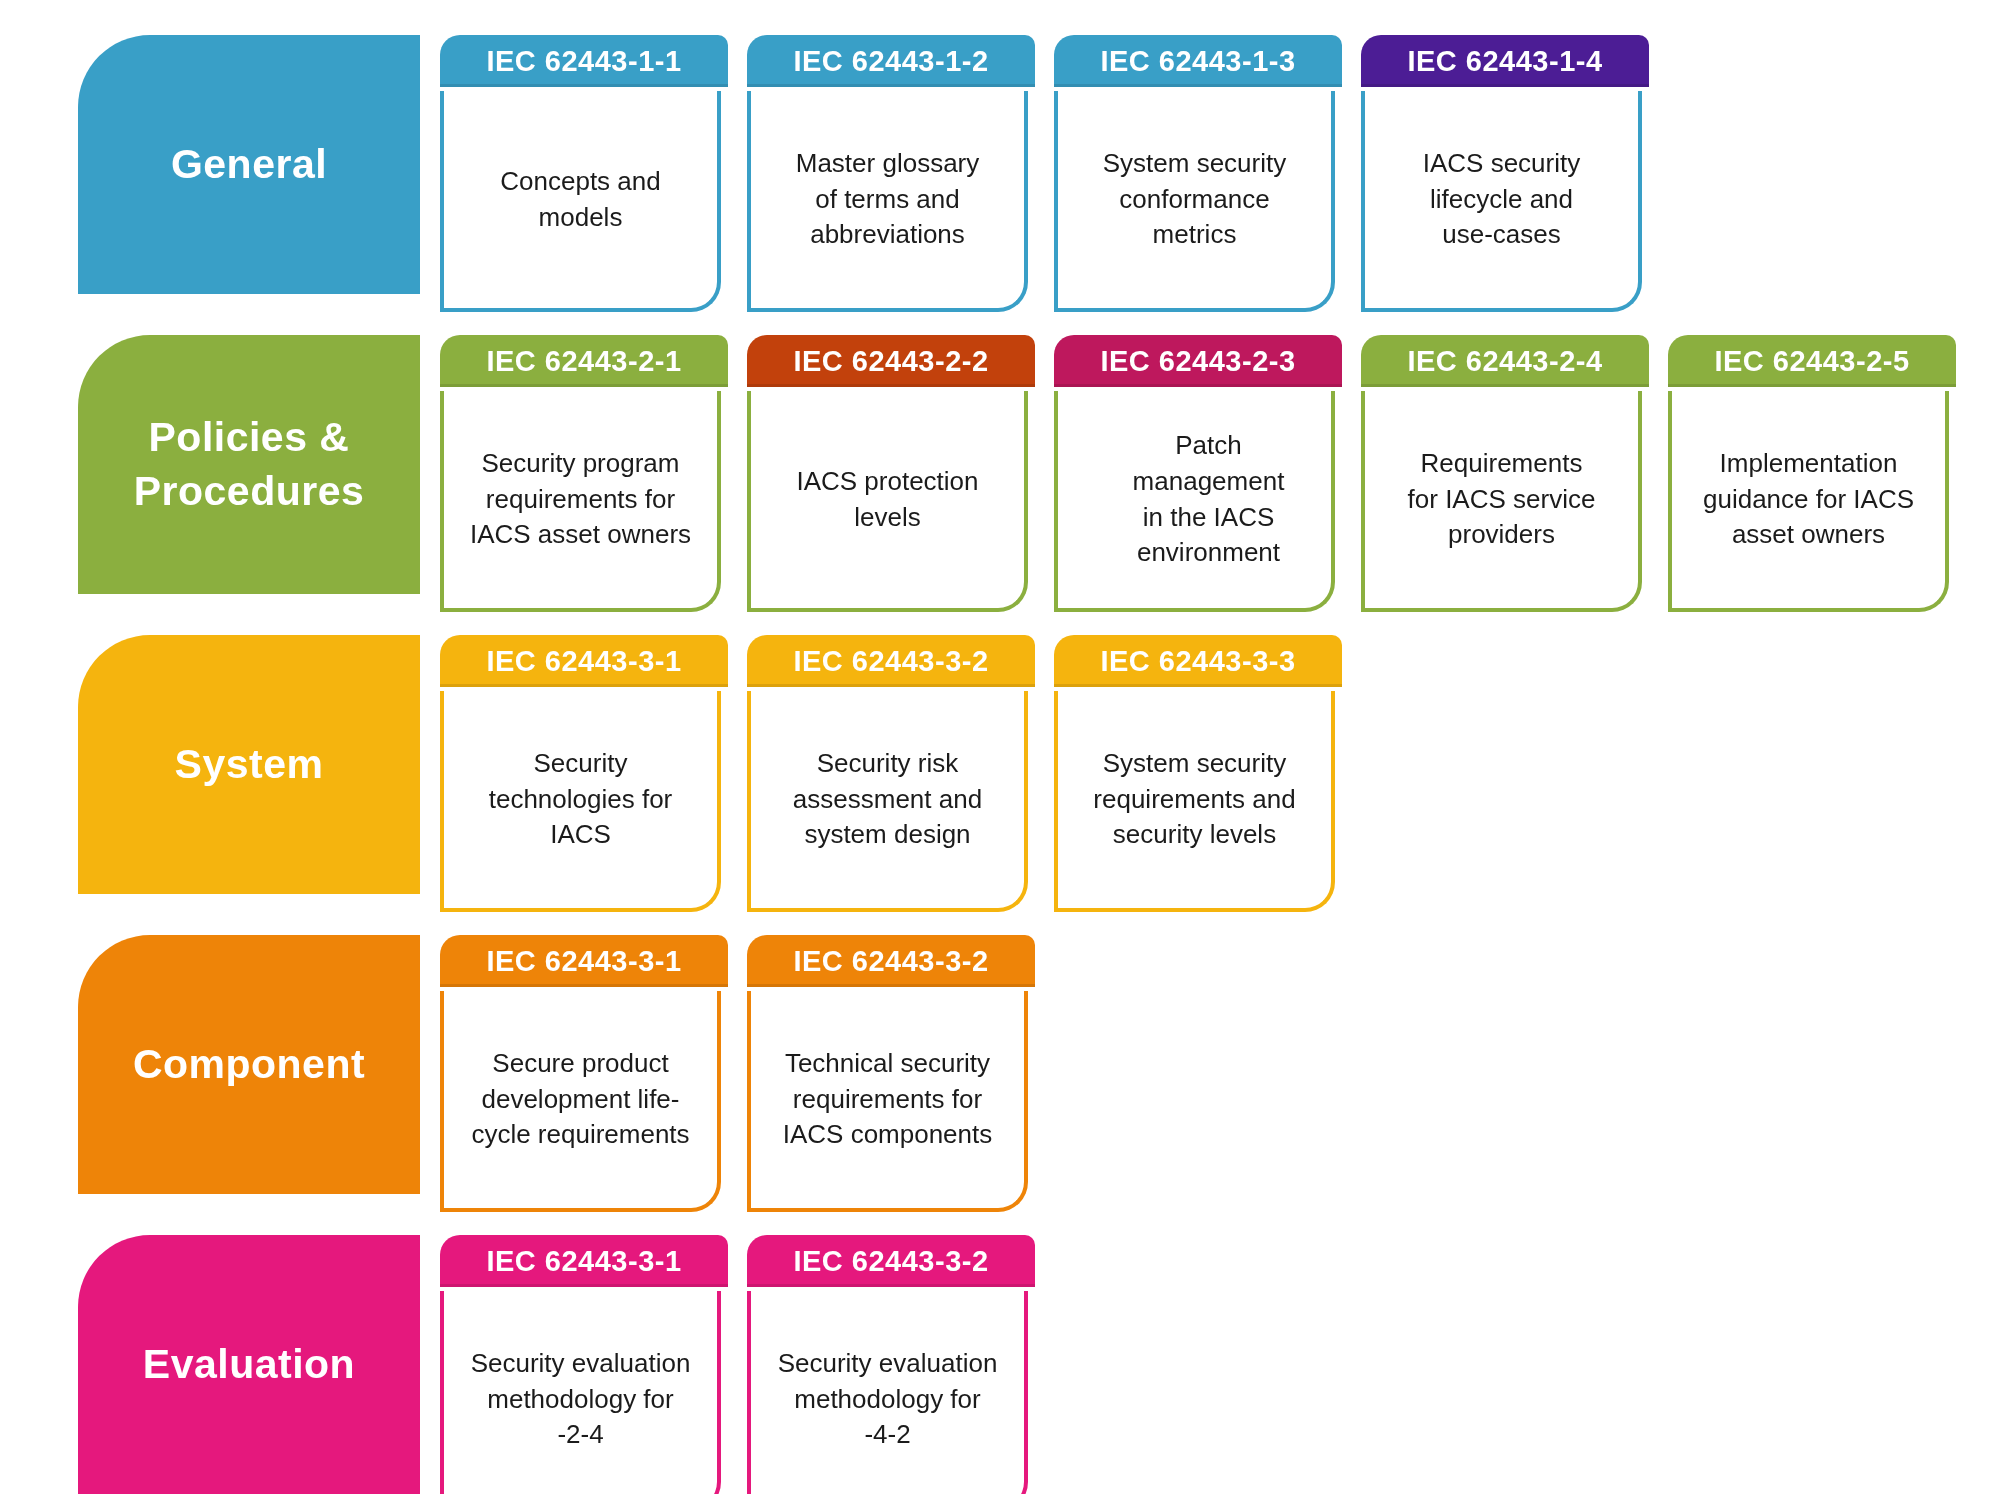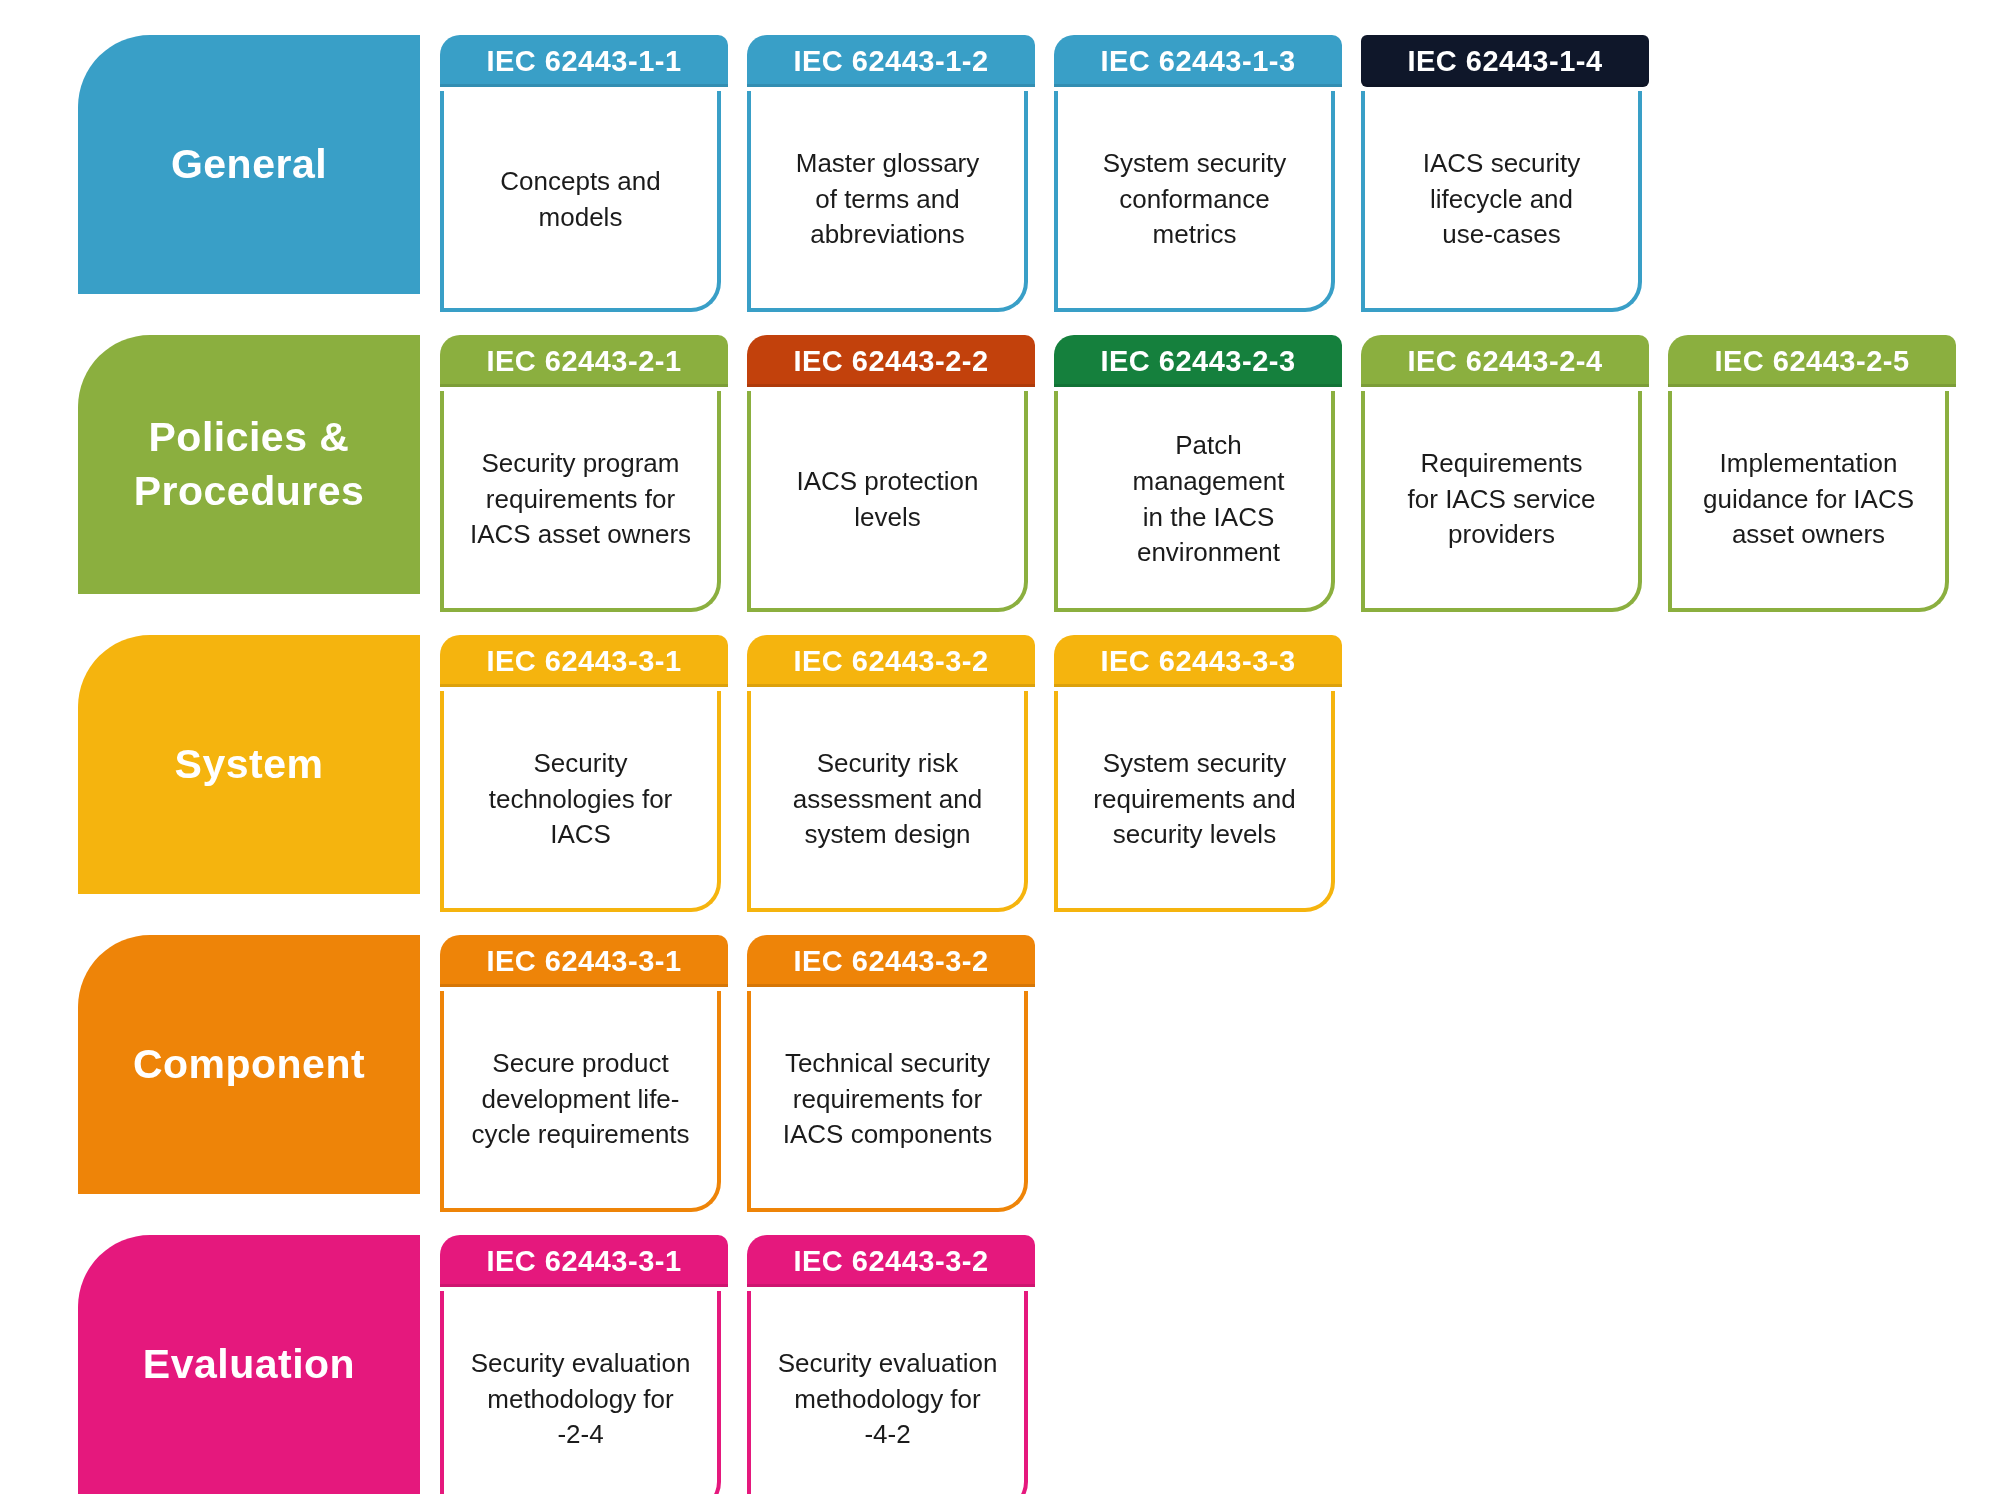--- a/index.html
+++ b/index.html
@@ -100,42 +100,42 @@
 of terms and
 abbreviations</div>
       </div>
       <div class="card" style="left: 1054px;">
         <div class="hdr" style="background: rgb(57, 159, 199);">IEC 62443-1-3</div>
         <div class="bdy" style="border-color: rgb(57, 159, 199);">System security
 conformance
 metrics</div>
       </div>
       <div class="card" style="left: 1361px;">
-        <div class="hdr" style="background: #0f172a; border-radius: 6px;">IEC 62443-1-4</div>
+        <div class="hdr" style="background: #4c1d95;">IEC 62443-1-4</div>
         <div class="bdy" style="border-color: rgb(57, 159, 199);">IACS security
 lifecycle and
 use-cases</div>
       </div>
     </div>
     <div class="row" style="top: 335px;">
       <div class="category" style="background: rgb(139, 175, 63);">Policies &amp;
 Procedures</div>
       <div class="card" style="left: 440px;">
         <div class="hdr" style="background: rgb(139, 175, 63);">IEC 62443-2-1</div>
         <div class="bdy" style="border-color: rgb(139, 175, 63);">Security program
 requirements for
 IACS asset owners</div>
       </div>
       <div class="card" style="left: 747px;">
         <div class="hdr" style="background: #c2410c;">IEC 62443-2-2</div>
         <div class="bdy" style="border-color: rgb(139, 175, 63);">IACS protection
 levels</div>
       </div>
       <div class="card" style="left: 1054px;">
-        <div class="hdr" style="background: #15803d;">IEC 62443-2-3</div>
+        <div class="hdr" style="background: #be185d;">IEC 62443-2-3</div>
         <div class="bdy" style="border-color: rgb(139, 175, 63); padding-left: 42px;">Patch management
 in the IACS
 environment</div>
       </div>
       <div class="card" style="left: 1361px;">
         <div class="hdr" style="background: rgb(139, 175, 63);">IEC 62443-2-4</div>
         <div class="bdy" style="border-color: rgb(139, 175, 63);">Requirements
 for IACS service
 providers</div>
       </div>

